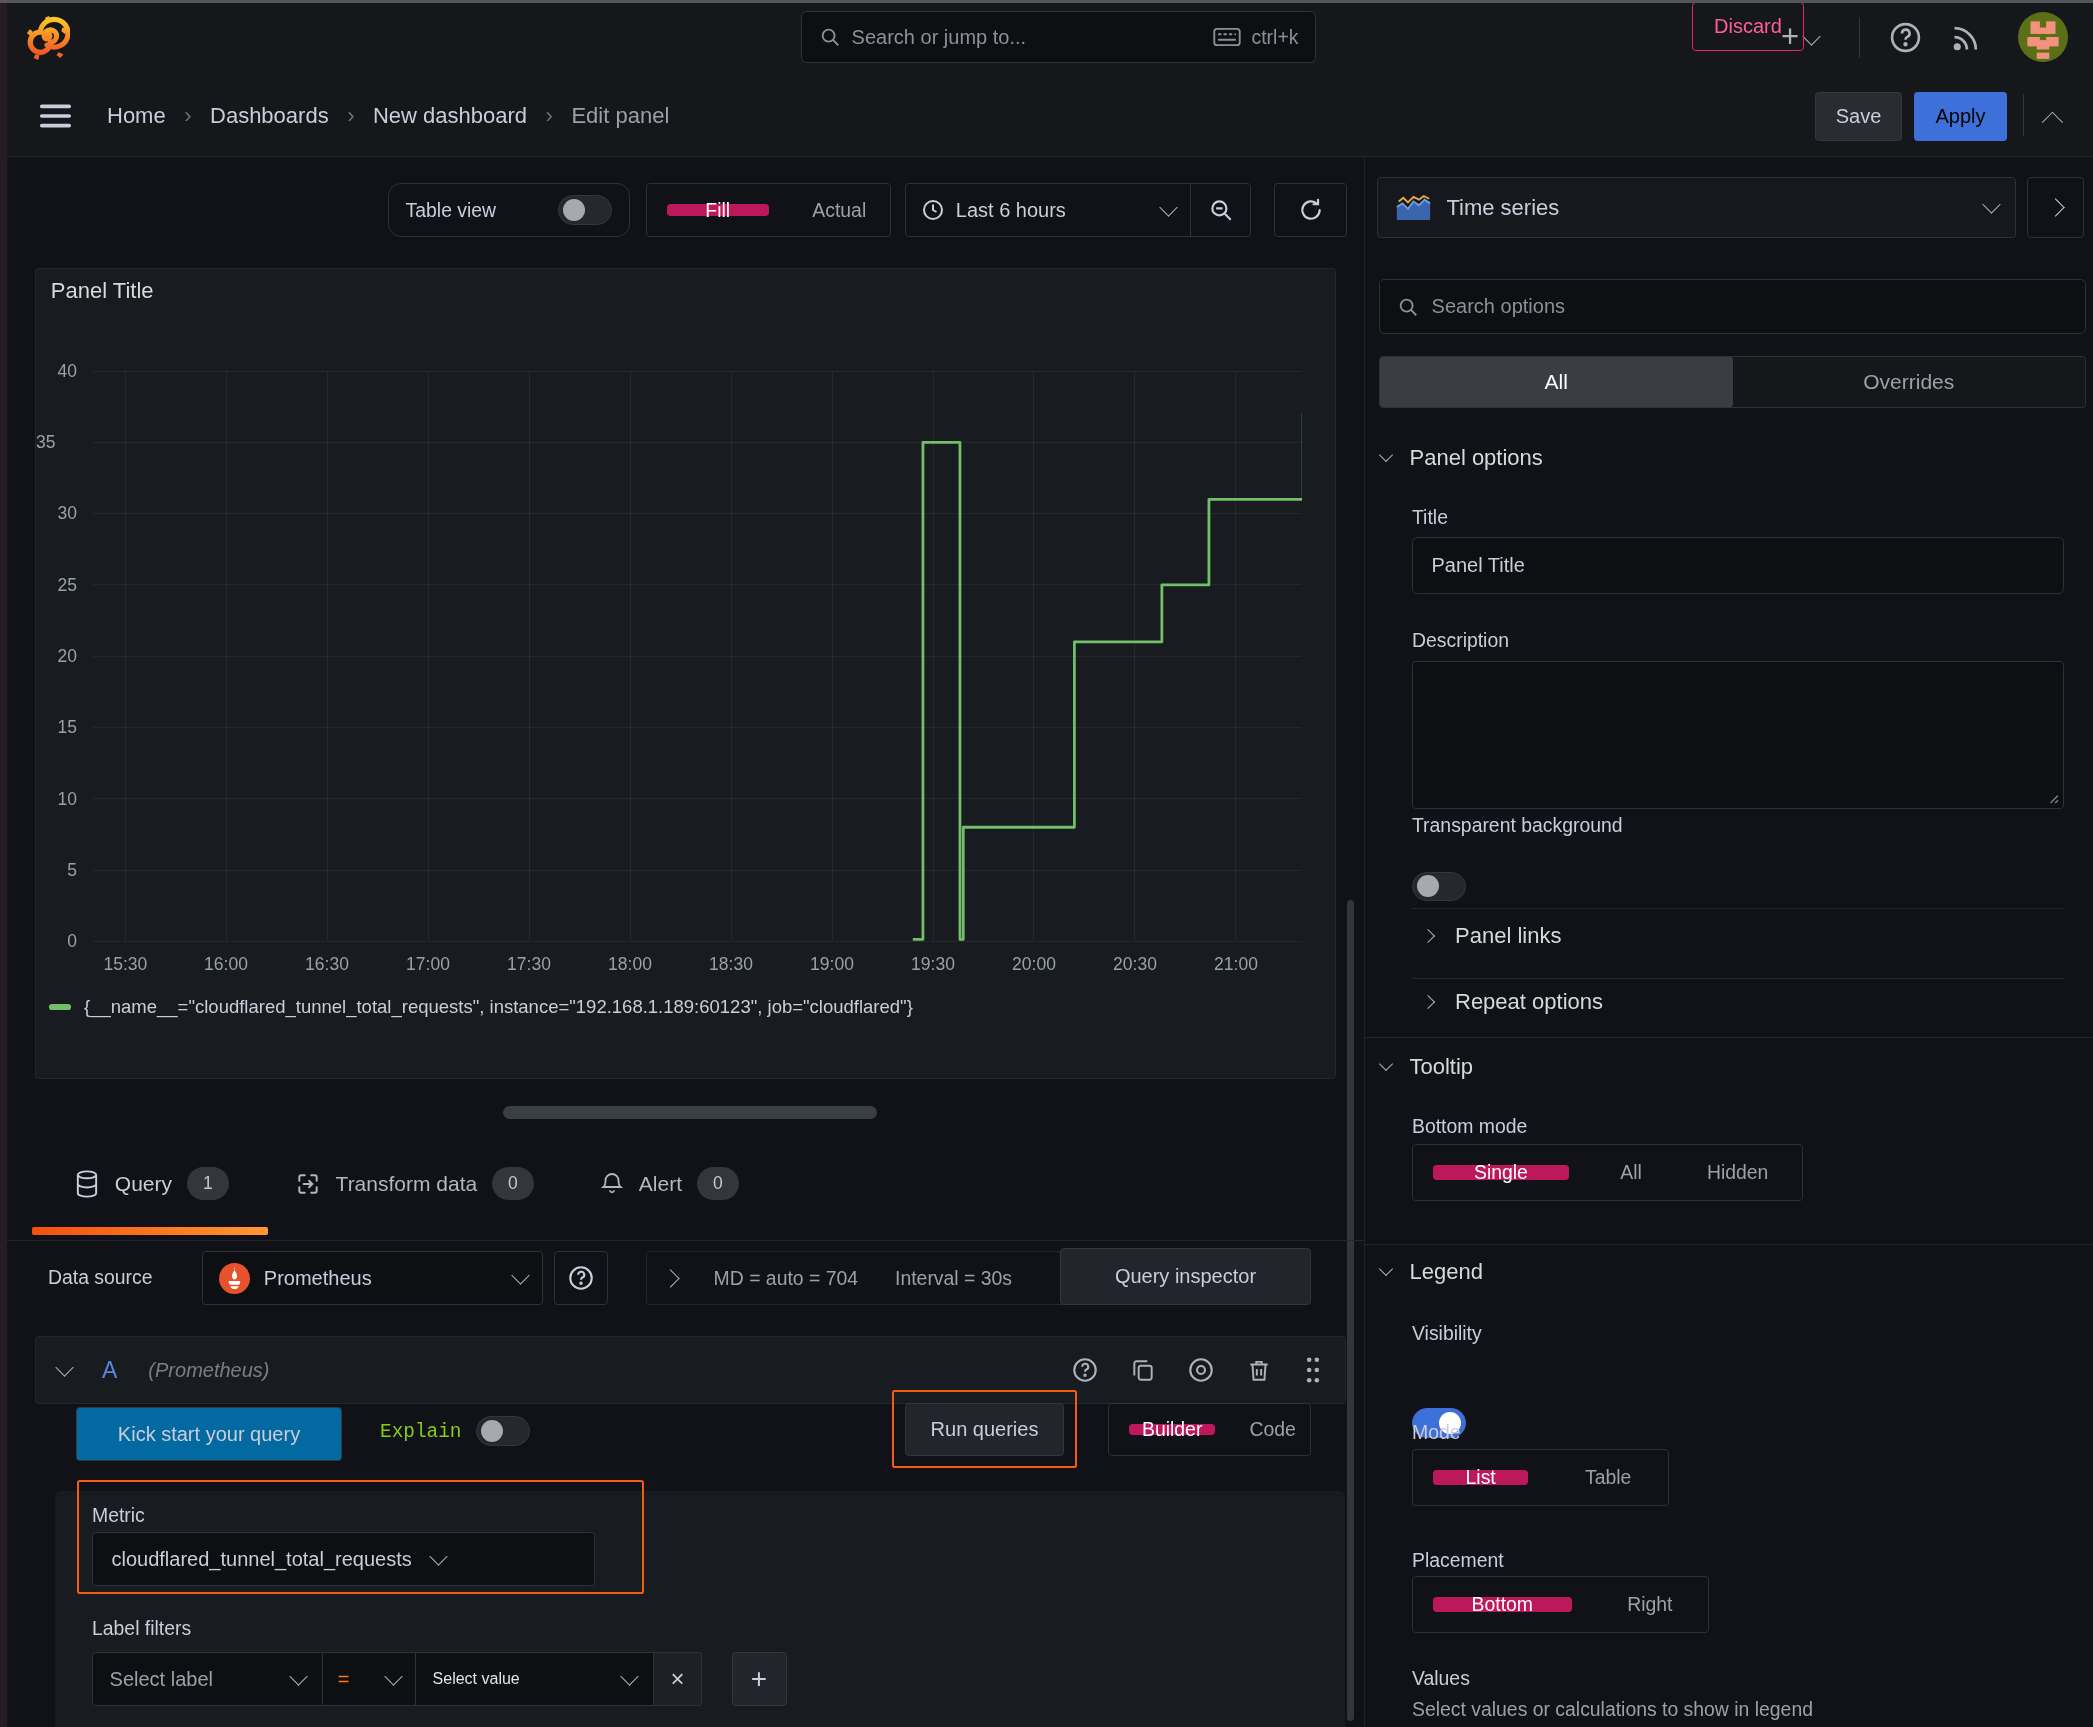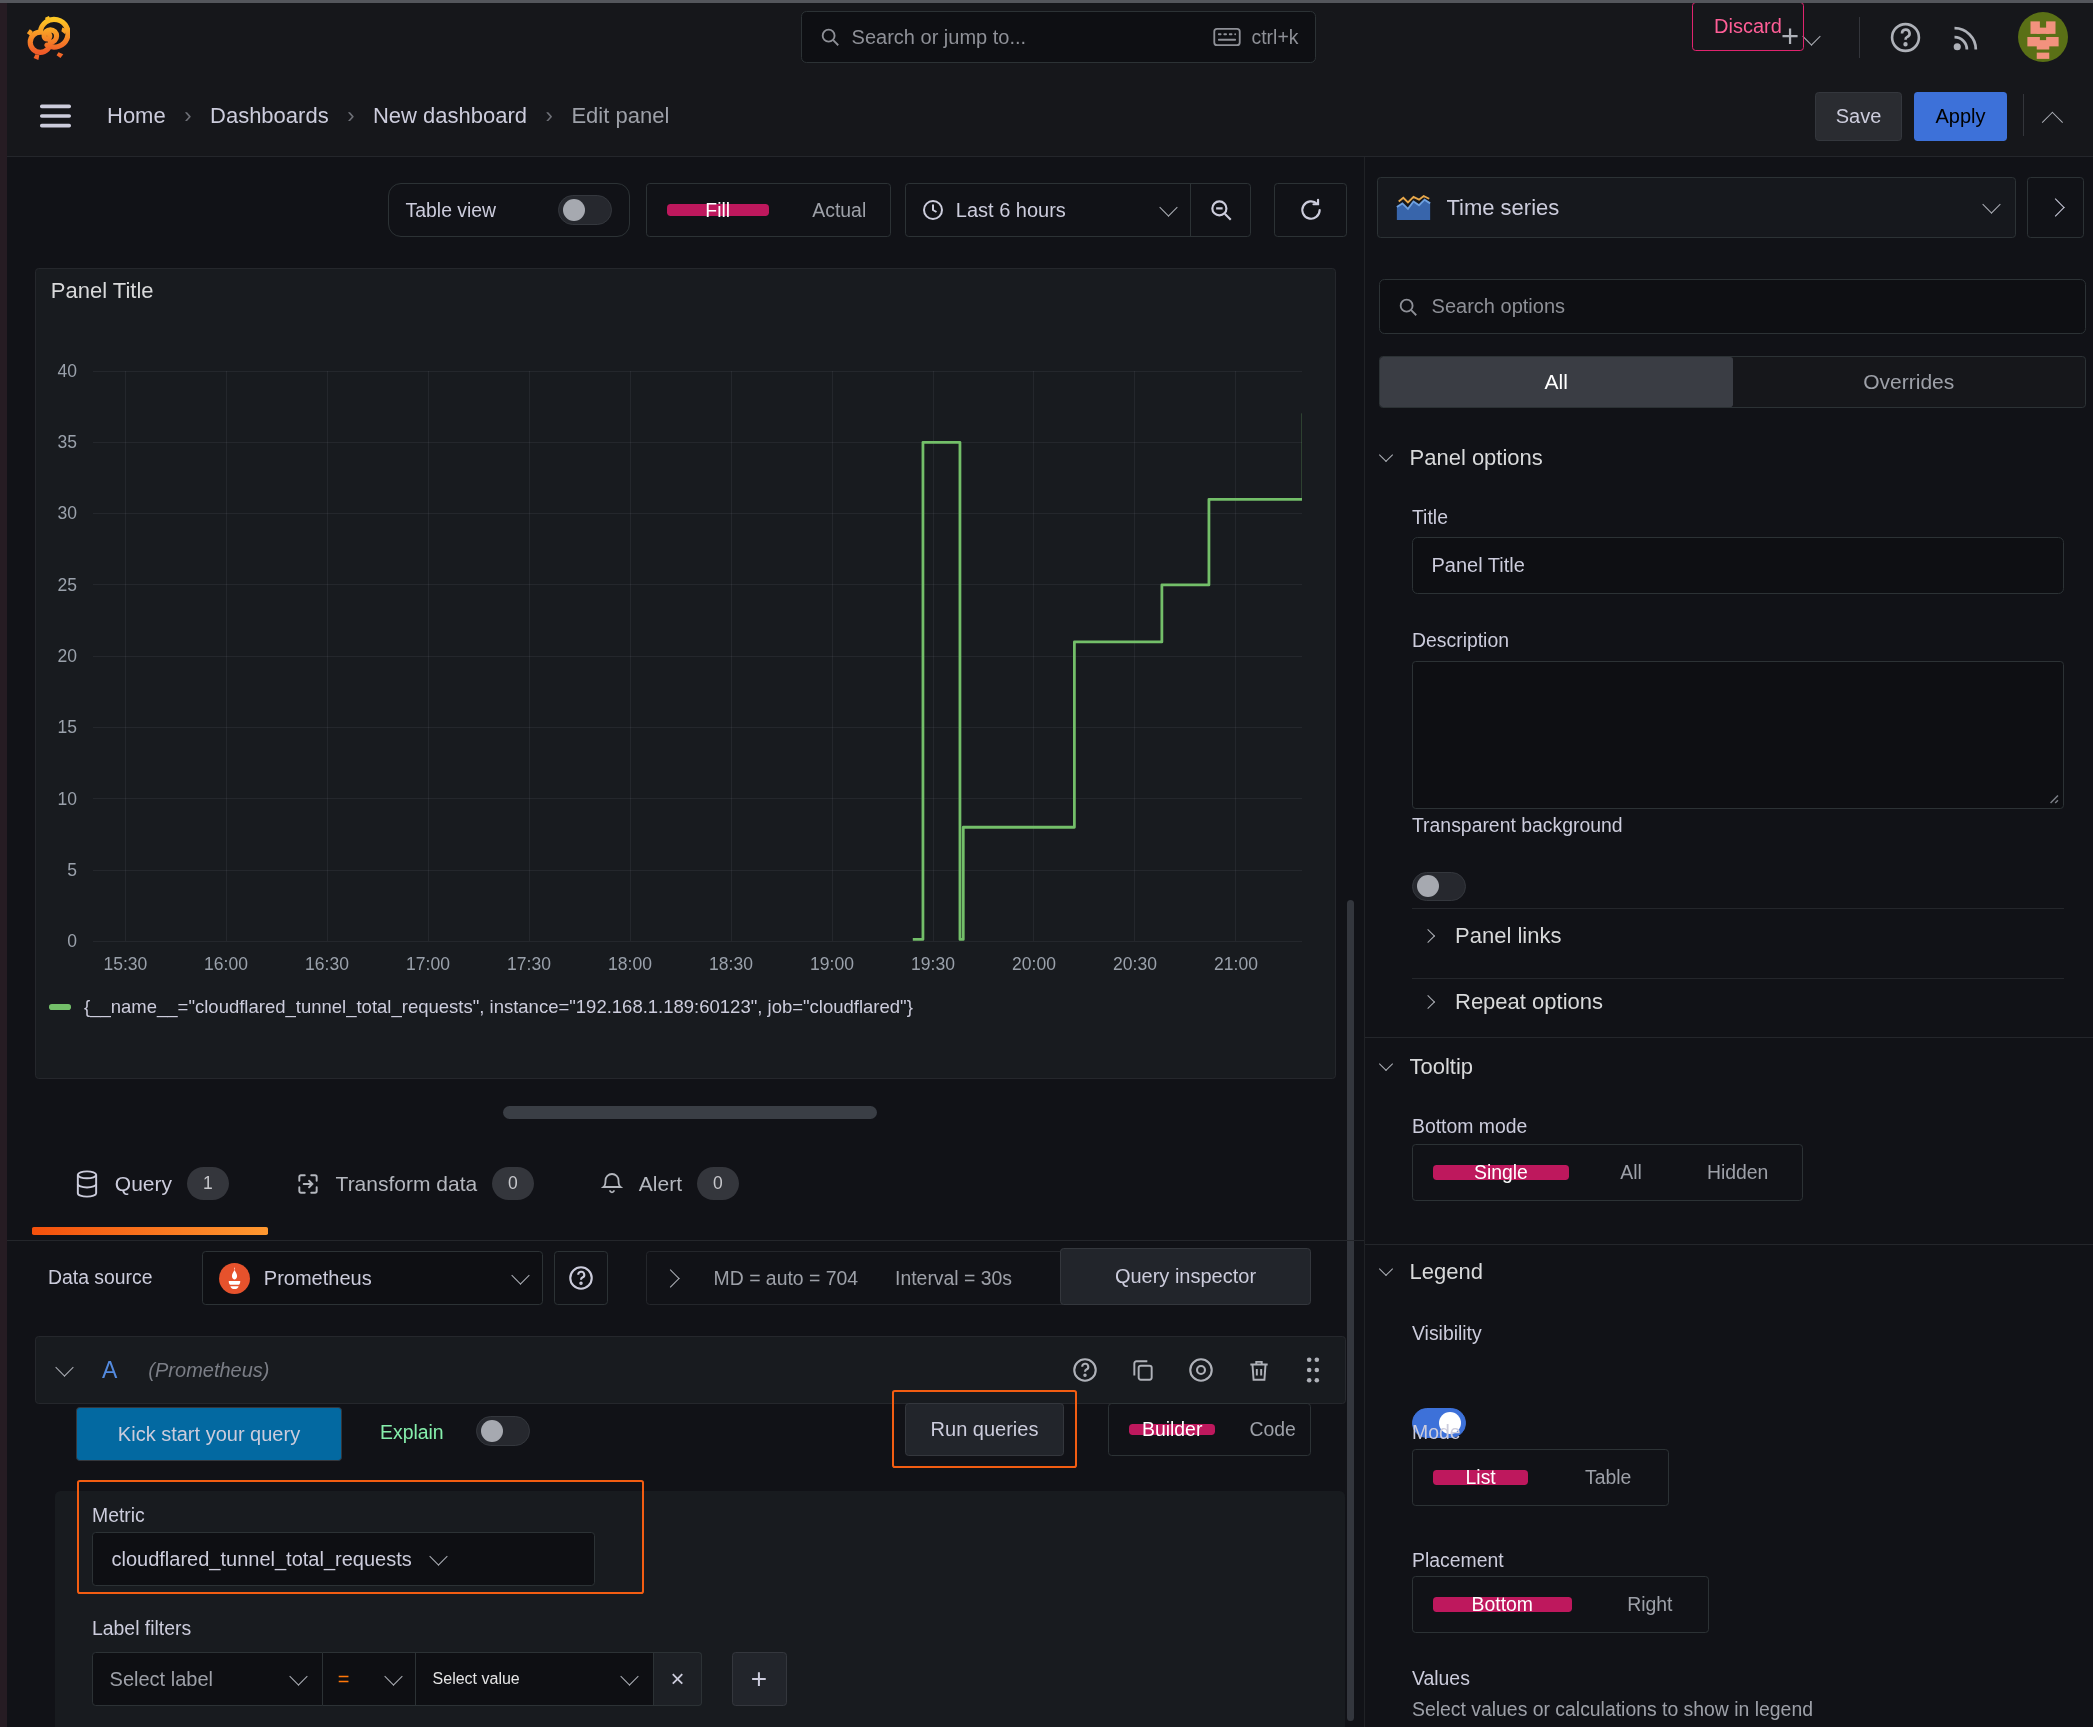--- a/index.html
+++ b/index.html
@@ -180,21 +180,21 @@
   <div class="abs" style="left:35px;top:268px;width:1301px;height:811px;background:var(--bg2);border:0.9px solid #25272c;border-radius:3.7px;">
     <div class="abs" style="left:14.8px;top:9.2px;font-size:22px;font-weight:500;color:#d8d9da;">Panel Title</div>
     <div class="abs" style="left:0;top:102px;width:48px;height:570px;" id="y-ticks">
         <span class="ytick" style="left: 0px; width: 41px; text-align: right; top: 560px;">0</span>
         <span class="ytick" style="left: 0px; width: 41px; text-align: right; top: 489px;">5</span>
         <span class="ytick" style="left: 0px; width: 41px; text-align: right; top: 418px;">10</span>
         <span class="ytick" style="left: 0px; width: 41px; text-align: right; top: 346px;">15</span>
         <span class="ytick" style="left: 0px; width: 41px; text-align: right; top: 275px;">20</span>
         <span class="ytick" style="left: 0px; width: 41px; text-align: right; top: 204px;">25</span>
         <span class="ytick" style="left: 0px; width: 41px; text-align: right; top: 132px;">30</span>
-        <span class="ytick" style="left: 0px; width: 41px; text-align: right; top: 61px;">35</span>
+        <span class="ytick" style="left: 0px; width: 41px; text-align: left; top: 61px;">35</span>
         <span class="ytick" style="left: 0px; width: 41px; text-align: right; top: -10px;">40</span>
       </div>
     <svg class="abs" id="chart-svg" style="left:57px;top:102px;" width="1209" height="574" viewBox="0 0 1310 622">
         <line x1="0" y1="618" x2="1310" y2="618" stroke="rgba(204,204,220,0.08)" shape-rendering="crispEdges"></line>
         <line x1="0" y1="540.75" x2="1310" y2="540.75" stroke="rgba(204,204,220,0.08)" shape-rendering="crispEdges"></line>
         <line x1="0" y1="463.5" x2="1310" y2="463.5" stroke="rgba(204,204,220,0.08)" shape-rendering="crispEdges"></line>
         <line x1="0" y1="386.25" x2="1310" y2="386.25" stroke="rgba(204,204,220,0.08)" shape-rendering="crispEdges"></line>
         <line x1="0" y1="309" x2="1310" y2="309" stroke="rgba(204,204,220,0.08)" shape-rendering="crispEdges"></line>
         <line x1="0" y1="231.75" x2="1310" y2="231.75" stroke="rgba(204,204,220,0.08)" shape-rendering="crispEdges"></line>
         <line x1="0" y1="154.5" x2="1310" y2="154.5" stroke="rgba(204,204,220,0.08)" shape-rendering="crispEdges"></line>
@@ -333,21 +333,21 @@
             <circle cx="4" cy="11" r="1.8"></circle>
             <circle cx="10" cy="11" r="1.8"></circle>
             <circle cx="4" cy="19" r="1.8"></circle>
             <circle cx="10" cy="19" r="1.8"></circle>
           </svg>
       </span>
     </div>
   </div>
 
   <button class="abs btn" style="left:76px;top:1407px;width:266px;height:54px;background:#0369a1;font-size:20px;">Kick start your query</button>
-  <span class="abs label" style="left:380px;top:1421px;color:#86efac;">Explain</span>
+  <span class="abs label" style="left:380px;top:1421px;color:#84cc16;font-family:Liberation Mono, monospace;">Explain</span>
   <div class="abs toggle" style="left:476px;top:1416px;">
       <div class="knob"></div>
     </div>
   <div class="abs hl-rect" style="left:892px;top:1390px;width:185px;height:78px;"></div>
   <button class="abs btn" style="left:905px;top:1403px;width:159px;height:53px;font-size:20px;">Run queries</button>
   <div class="abs seg" style="left:1108px;top:1403px;width:203px;height:53px;">
     <div class="opt active" style="flex:1;padding:0 13px;">Builder</div>
     <div class="opt" style="flex:1;padding:0 13px;">Code</div>
   </div>
 

